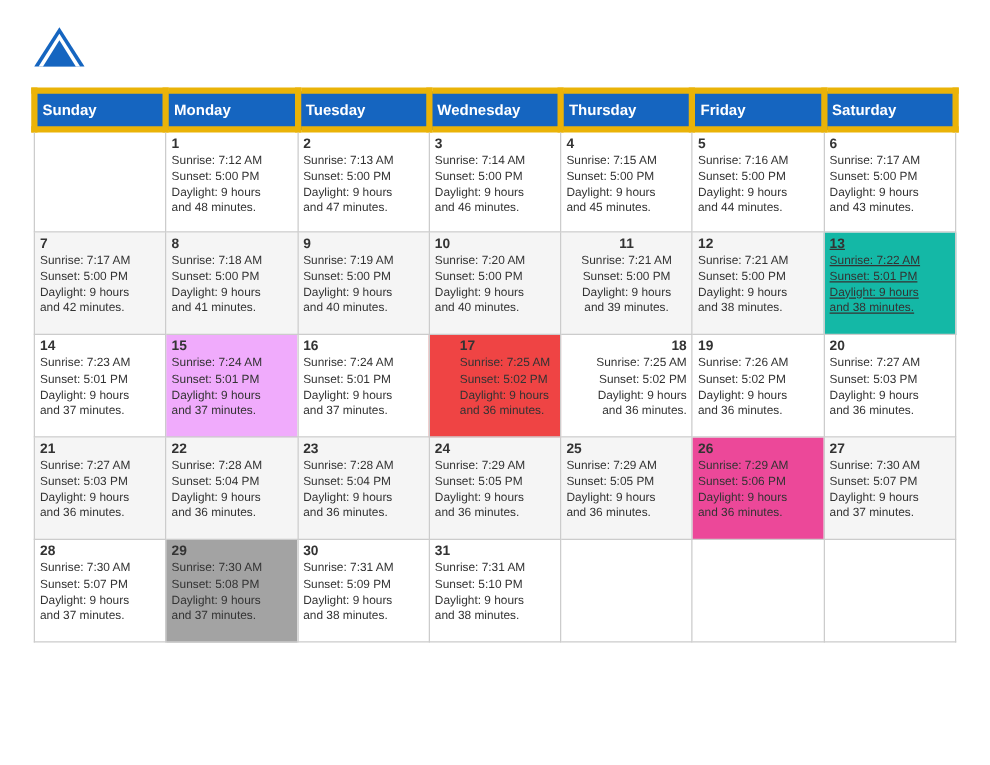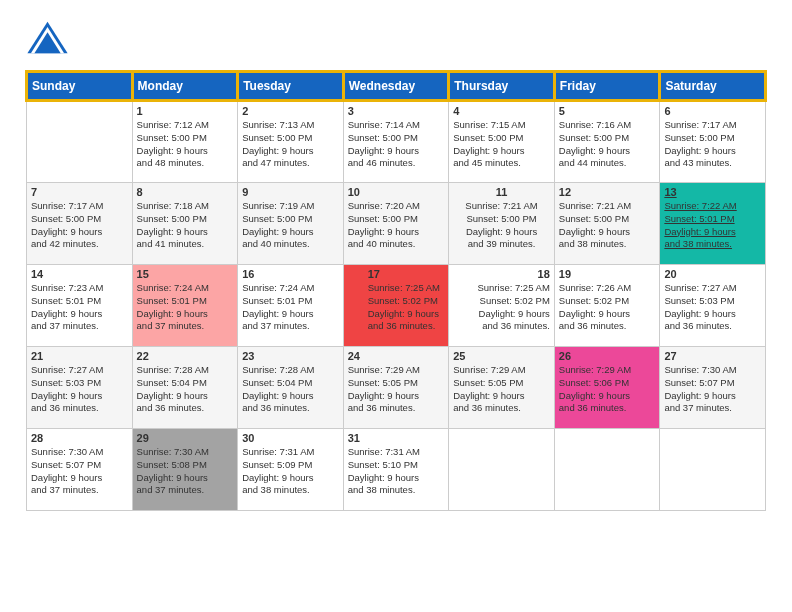--- a/index.html
+++ b/index.html
@@ -39,21 +39,21 @@
       border-collapse: collapse;
       table-layout: fixed;
     }
     thead tr th {
       background: #1565c0;
       color: #fff;
       font-size: 12px;
       font-weight: bold;
       padding: 6px 4px;
       text-align: left;
-      border: 3px solid #eab308;
+      border: 5px solid #eab308;
     }
     tbody tr td {
       border: 1px solid #ccc;
       vertical-align: top;
       padding: 3px 4px;
       font-size: 10px;
       color: #333;
       height: 82px;
     }
     .day-number {
@@ -167,21 +167,21 @@
         <td style="background: #14b8a6; text-decoration: underline;">
           <span class="day-number">13</span>
           <div class="day-info">Sunrise: 7:22 AM<br>Sunset: 5:01 PM<br>Daylight: 9 hours<br>and 38 minutes.</div>
         </td>
       </tr>
       <tr>
         <td style="background: rgb(255, 255, 255);">
           <span class="day-number">14</span>
           <div class="day-info">Sunrise: 7:23 AM<br>Sunset: 5:01 PM<br>Daylight: 9 hours<br>and 37 minutes.</div>
         </td>
-        <td style="background: #fca5a5;">
+        <td style="background: #f0abfc;">
           <span class="day-number">15</span>
           <div class="day-info">Sunrise: 7:24 AM<br>Sunset: 5:01 PM<br>Daylight: 9 hours<br>and 37 minutes.</div>
         </td>
         <td style="background: rgb(255, 255, 255);">
           <span class="day-number">16</span>
           <div class="day-info">Sunrise: 7:24 AM<br>Sunset: 5:01 PM<br>Daylight: 9 hours<br>and 37 minutes.</div>
         </td>
         <td style="background: #ef4444; padding-left: 24px;">
           <span class="day-number">17</span>
           <div class="day-info">Sunrise: 7:25 AM<br>Sunset: 5:02 PM<br>Daylight: 9 hours<br>and 36 minutes.</div>

